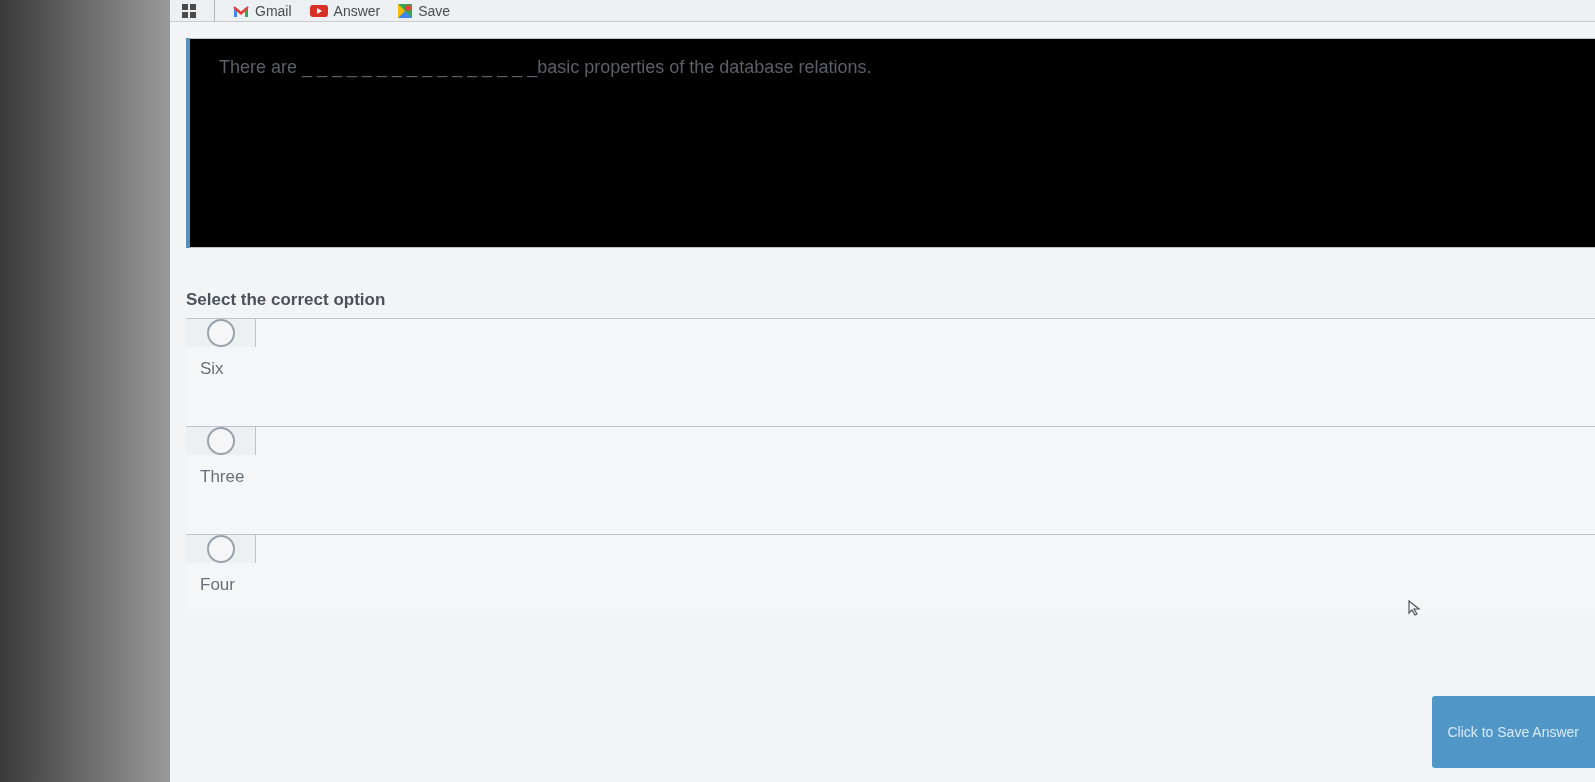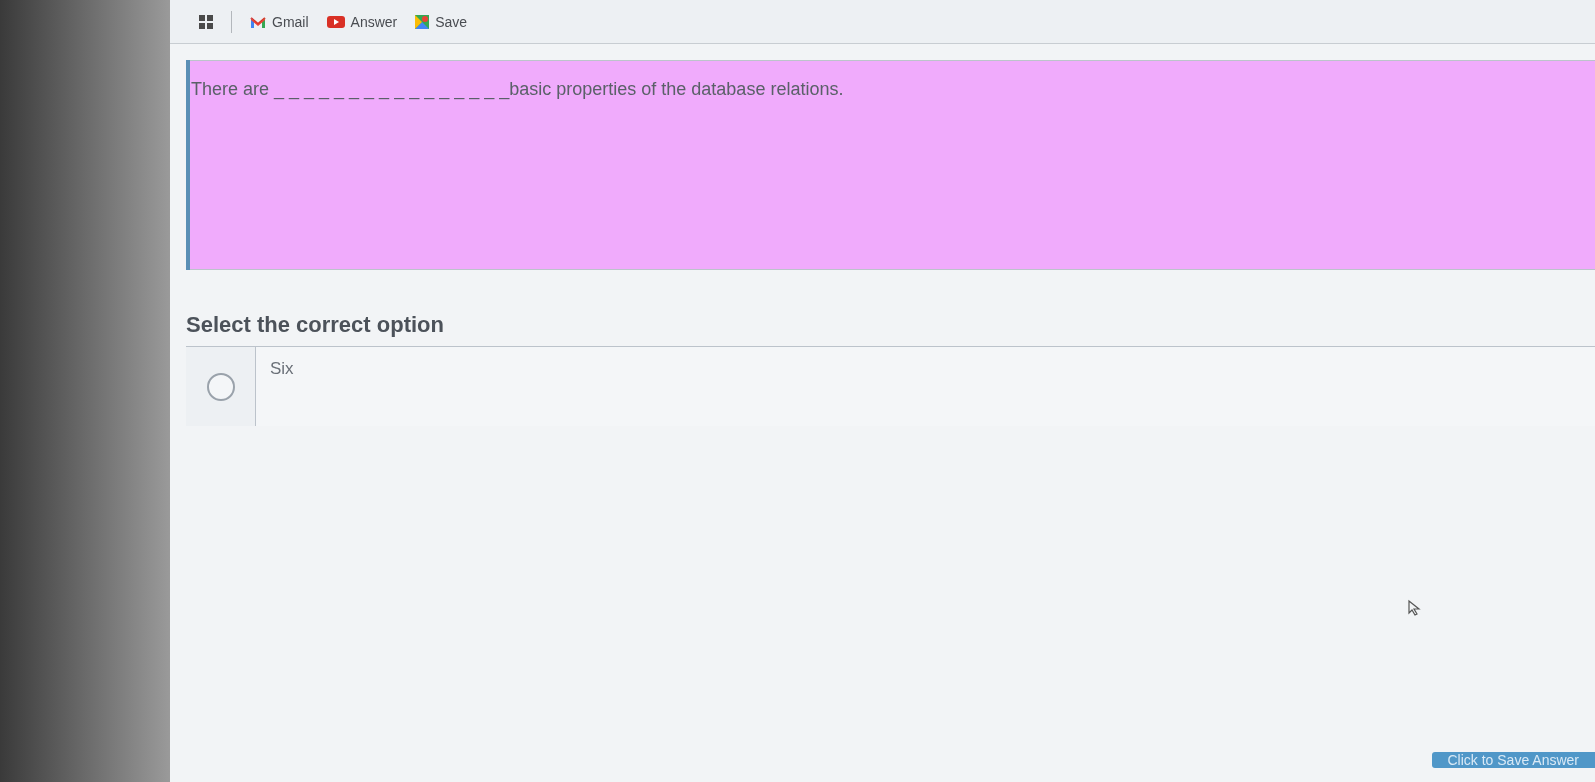--- a/index.html
+++ b/index.html
@@ -29,22 +29,22 @@
       left: 170px;
       top: 0;
       right: 0;
       height: 100%;
       background: #f2f4f6;
     }
     
     .bookmarks-bar {
       display: flex;
       align-items: center;
-      height: 44px;
-      padding: 0 29px;
+      height: 22px;
+      padding: 0 12px;
       background: #edf0f3;
       border-bottom: 1px solid #c8cdd2;
       gap: 18px;
     }
     .apps-icon {
       display: grid;
       grid-template-columns: 6px 6px;
       grid-template-rows: 6px 6px;
       gap: 2px;
     }
@@ -96,55 +96,57 @@
     }
     .maps-icon {
       width: 14px;
       height: 14px;
     }
     
     .question-box {
       margin: 16px 0 0 16px;
       border: 1px solid #bcc3cb;
       border-top: 1px solid #bcc3cb;
-      background: #f0abfc;
-      padding: 18px 4px;
+      background: #000000;
+      padding: 18px 32px;
       min-height: 210px;
       border-right: none;
       position: relative;
+      text-decoration: underline;
     }
     .question-box::before {
       content: '';
       position: absolute;
       left: -1px;
       top: -1px;
       bottom: -1px;
       width: 4px;
       background: #5a8fb5;
     }
     .question-text {
       font-size: 18px;
       color: #5a6068;
       font-weight: 400;
     }
     
     .instruction {
       margin: 42px 0 8px 16px;
-      font-size: 22px;
+      font-size: 17px;
       font-weight: 700;
       color: #4c525a;
     }
     .options-wrap {
       margin-left: 16px;
     }
     .option-row {
       display: flex;
       border-top: 1px solid #bcc3cb;
       background: #f4f6f8;
       min-height: 108px;
+      flex-direction: column;
     }
     .option-row:last-child {
       min-height: 80px;
     }
     .radio-cell {
       width: 70px;
       display: flex;
       align-items: center;
       justify-content: center;
       background: #edf0f3;
@@ -165,21 +167,21 @@
       color: #6a7078;
     }
     
     .save-btn {
       position: absolute;
       right: 0;
       bottom: 14px;
       background: #3f8dc4;
       color: #d7e9f6;
       font-size: 14px;
-      padding: 0 16px;
+      padding: 28px 16px;
       border: none;
       border-radius: 3px 0 0 3px;
       cursor: pointer;
       opacity: 0.9;
     }
     
     .cursor {
       position: absolute;
       right: 170px;
       bottom: 165px;
@@ -237,20 +239,32 @@
 
   <div class="instruction">Select the correct option</div>
 
   <div class="options-wrap">
     <div class="option-row">
       <div class="radio-cell">
         <div class="radio-circle"></div>
       </div>
       <div class="option-label">Six</div>
     </div>
+    <div class="option-row">
+      <div class="radio-cell">
+        <div class="radio-circle"></div>
+      </div>
+      <div class="option-label">Three</div>
+    </div>
+    <div class="option-row">
+      <div class="radio-cell">
+        <div class="radio-circle"></div>
+      </div>
+      <div class="option-label">Four</div>
+    </div>
   </div>
 
   <button class="save-btn">Click to Save Answer</button>
 
   <svg class="cursor" viewBox="0 0 18 18">
     <path d="M2 2 L2 14 L5 11 L8 16 L10 15 L7 10 L12 10 Z" fill="none" stroke="#555" stroke-width="1.2"></path>
   </svg>
 
 </div>
 

